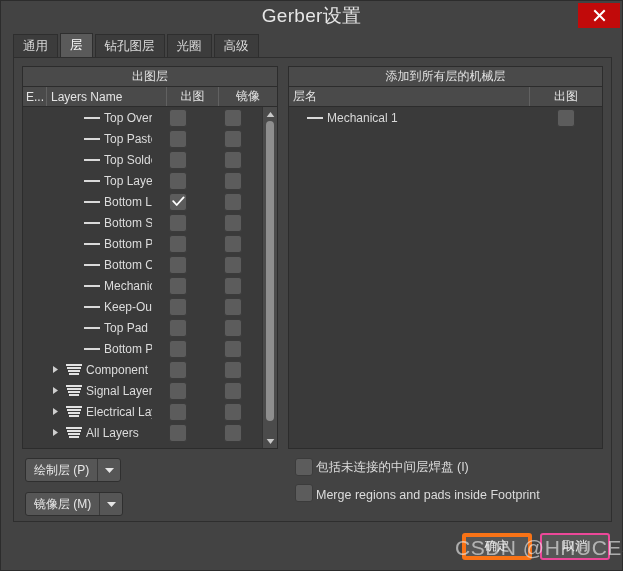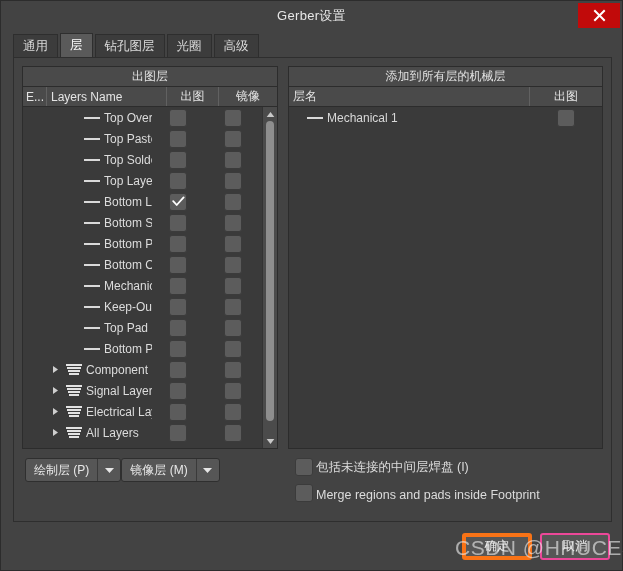--- a/index.html
+++ b/index.html
@@ -13,21 +13,21 @@
   .dialog{
     position:absolute;left:0;top:0;width:623px;height:571px;
     background:#434343;border:1px solid #2c2c2c;box-sizing:border-box;
     display:flex;flex-direction:column;
   }
   
   .titlebar{
     height:29px;min-height:29px;position:relative;
     background:#434343;display:flex;align-items:center;justify-content:center;
   }
-  .title-text{font-size:13px;color:#e6e6e6;letter-spacing:.3px;}
+  .title-text{font-size:19px;color:#e6e6e6;letter-spacing:.3px;}
   .close-btn{
     position:absolute;right:2px;top:2px;width:42px;height:25px;
     background:#c10a0a;display:flex;align-items:center;justify-content:center;
     cursor:pointer;
   }
   .close-btn svg{display:block;}
   
   .tabstrip{
     height:25px;min-height:25px;margin:2px 10px 0 12px;
     display:flex;align-items:flex-end;gap:2px;
@@ -115,21 +115,21 @@
     display:flex;flex-direction:column;align-items:center;box-sizing:border-box;
   }
   .sb-arrow{height:14px;width:100%;display:flex;align-items:center;justify-content:center;cursor:pointer;}
   .sb-track{flex:1;width:100%;position:relative;}
   .sb-thumb{
     position:absolute;left:3px;right:3px;top:0;height:300px;
     background:#8e8e8e;border-radius:4px;cursor:pointer;
   }
   
   .opts{height:72px;display:flex;padding-top:9px;box-sizing:border-box;}
-  .opts-left{width:258px;display:flex;align-items:flex-start;padding-left:3px;}
+  .opts-left{width:258px;display:flex;gap:10px;align-items:flex-start;padding-left:3px;flex-direction:column;}
   .combo{
     height:24px;background:#565656;border:1px solid #2f2f2f;border-radius:3px;
     display:flex;align-items:center;box-sizing:border-box;cursor:pointer;
   }
   .combo .ctext{padding:0 8px;font-size:12px;color:#e8e8e8;white-space:nowrap;}
   .combo .cdiv{width:1px;align-self:stretch;background:#3a3a3a;}
   .combo .carrow{width:22px;display:flex;align-items:center;justify-content:center;}
   .opts-right{flex:1;display:flex;flex-direction:column;gap:8px;padding-left:12px;}
   .optrow{display:flex;align-items:flex-end;gap:3px;}
   .optrow .olabel{font-size:12.5px;color:#dcdcdc;white-space:nowrap;}

